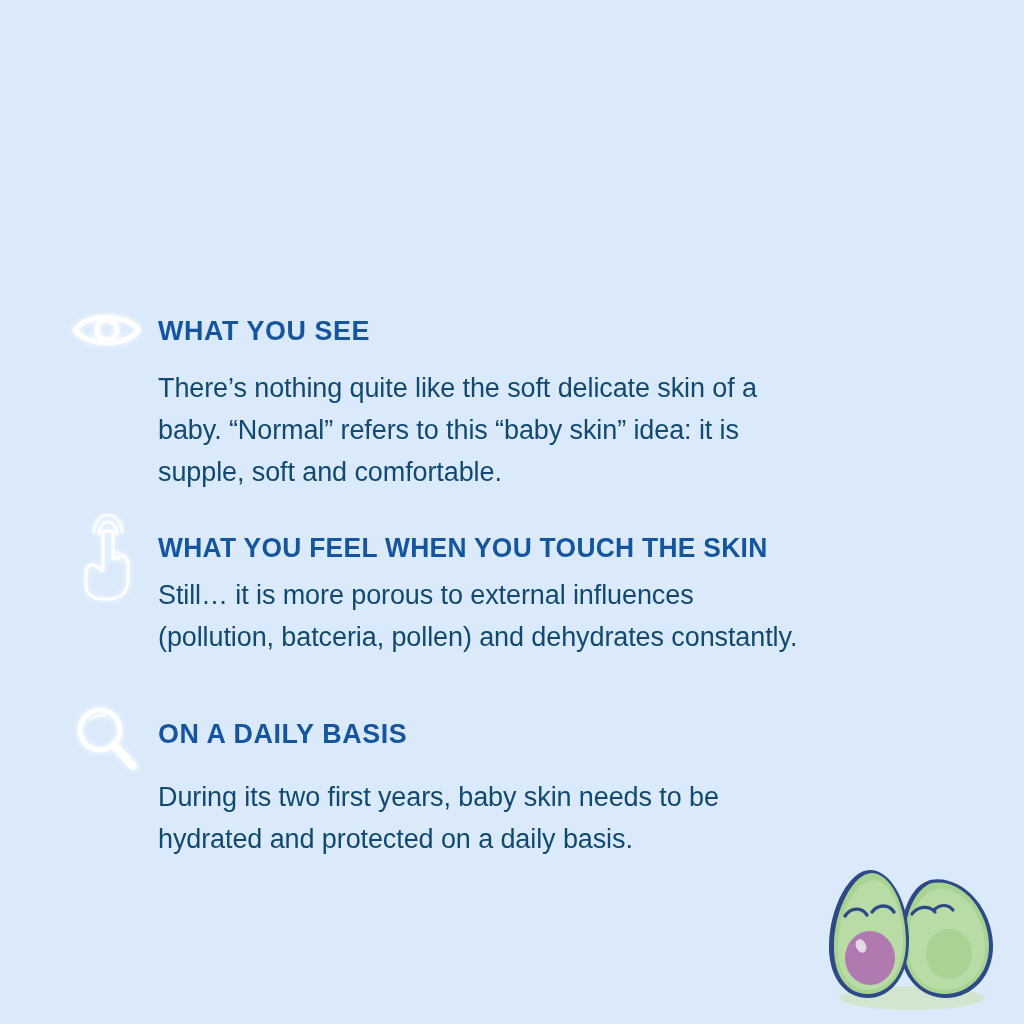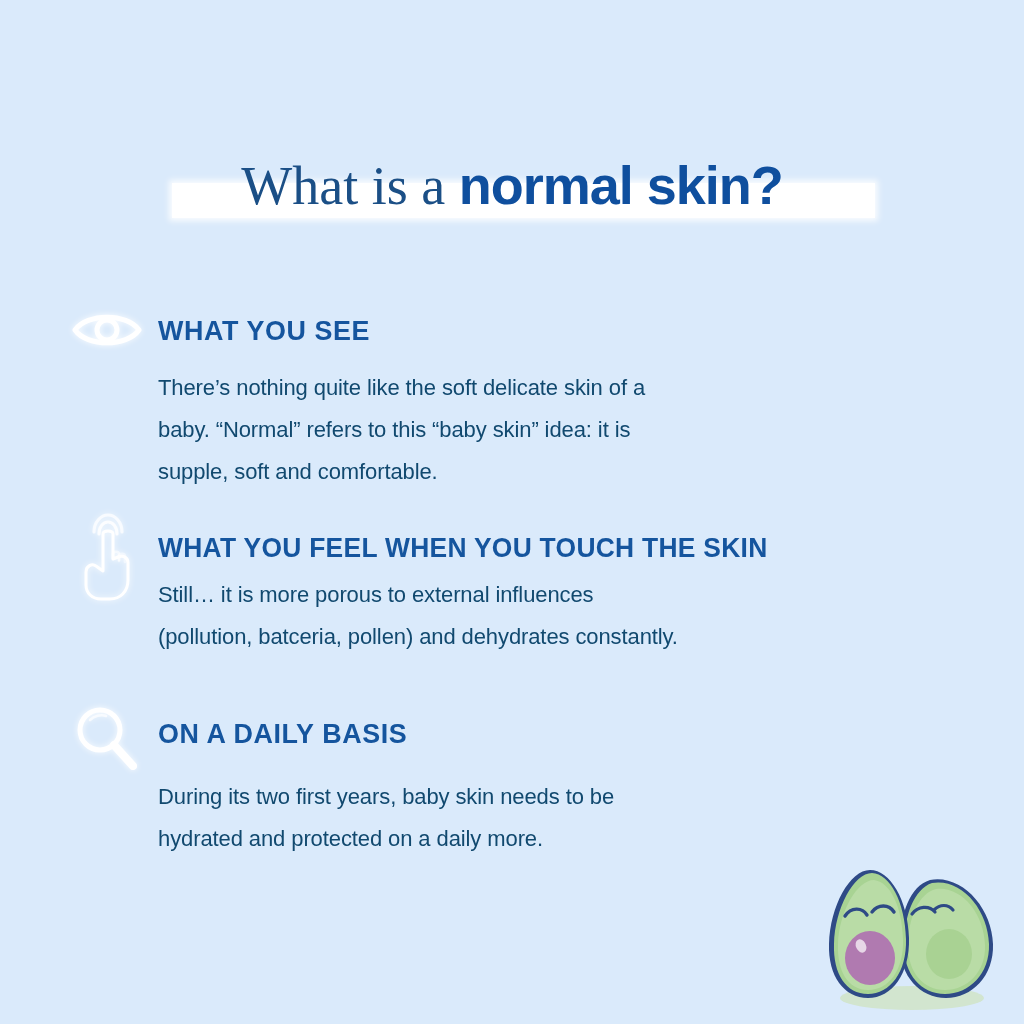--- a/index.html
+++ b/index.html
@@ -65,21 +65,21 @@
     white-space:nowrap;
     transform:scaleX(0.96);
     transform-origin:left center;
   }
   .sec2 .heading{font-size:27.5px;letter-spacing:0.3px;}
 
   .body-text{
     position:absolute;left:158px;
     font-family:"Liberation Sans", sans-serif;
     font-weight:400;
-    font-size:22px;
+    font-size:27px;
     line-height:42px;
     color:#11496f;
     width:820px;
     white-space:pre-line;
     letter-spacing:-0.1px;
   }
   .sec1 .body-text{top:62px;}
   .sec2 .body-text{top:52px;}
   .sec3 .body-text{top:68px;}
 
@@ -93,26 +93,20 @@
   
   .avocados{
     position:absolute;left:812px;top:858px;width:200px;height:160px;
   }
 </style>
 </head>
 <body>
 
 <div class="page">
 
-  <div class="title-wrap">
-    <div class="title-band"></div>
-    <div class="title-text">
-      <span class="title-light">What is a </span><span class="title-bold">normal skin?</span>
-    </div>
-  </div>
 
   <div class="section sec1">
     <div class="icon-slot">
       <svg class="wicon glow" width="72" height="50" viewBox="0 0 72 50" aria-hidden="true">
         <path d="M4 25 C16 8, 56 8, 68 25 C56 42, 16 42, 4 25 Z" stroke-width="5"></path>
         <circle cx="36" cy="25" r="10" stroke-width="5"></circle>
       </svg>
     </div>
     <div class="heading">WHAT YOU SEE</div>
     <div class="body-text">There’s nothing quite like the soft delicate skin of a
@@ -150,21 +144,21 @@
   <div class="section sec3">
     <div class="icon-slot">
       <svg class="wicon glow" width="68" height="70" viewBox="0 0 68 70" aria-hidden="true">
         <circle cx="27" cy="26" r="20" stroke-width="5"></circle>
         <path d="M41 41 L60 62" stroke-width="8"></path>
         <path d="M17 16 C21 12, 28 10, 33 12" stroke-width="2.6" opacity="0.7"></path>
       </svg>
     </div>
     <div class="heading">ON A DAILY BASIS</div>
     <div class="body-text">During its two first years, baby skin needs to be
-hydrated and protected on a daily more.</div>
+hydrated and protected on a daily basis.</div>
   </div>
 
   <div class="avocados">
     <svg width="200" height="160" viewBox="0 0 200 160" aria-hidden="true">
 
       <ellipse cx="100" cy="140" rx="72" ry="12" fill="#cfe3c0" opacity="0.75"></ellipse>
 
       <g>
         <path d="M118 22 C150 16, 180 50, 181 86 C182 118, 160 140, 134 140
                  C108 140, 88 118, 88 88 C88 56, 98 28, 118 22 Z" fill="#2e4a86"></path>

